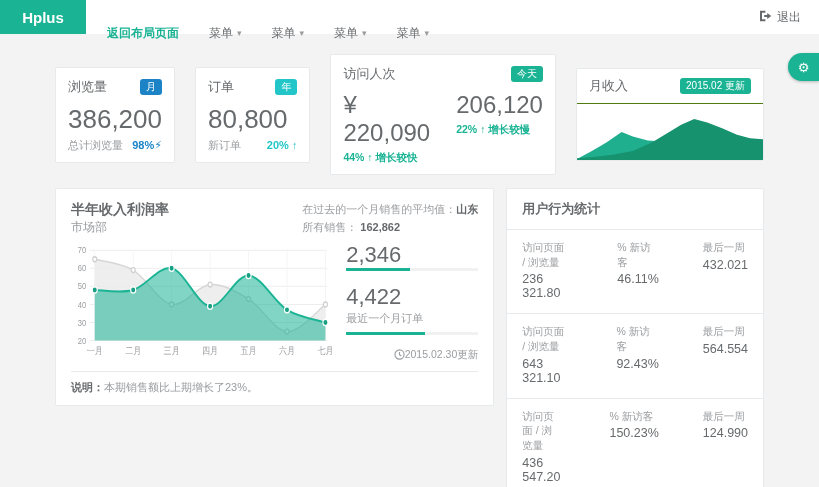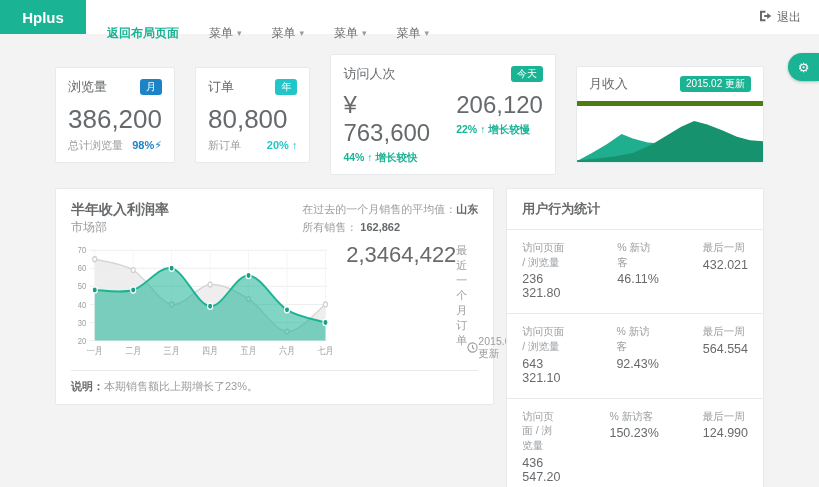--- a/index.html
+++ b/index.html
@@ -27,32 +27,32 @@
   .badge.blue{background:#1c84c6}.badge.cyan{background:#23c6c8}.badge.green{background:#1ab394}
   .stat-value{font-size:26px;font-weight:300;margin-top:8px;}
   .stat-sub{display:flex;justify-content:space-between;align-items:center;font-size:11px;margin-top:3px;}
   .stat-sub .l{color:#9a9da0;}
   .stat-sub .v{font-weight:bold;}
   .v.blue{color:#1c84c6}.v.cyan{color:#23c6c8}
   .visits-cols{display:flex;gap:26px;margin-top:8px;}
   .visit-val{font-size:24px;font-weight:300;}
   .visit-sub{font-size:10.5px;color:#1ab394;font-weight:bold;margin-top:4px;}
   .rev-card{padding:0;overflow:hidden;display:flex;flex-direction:column;}
-  .rev-head{padding:8px 12px;border-bottom:5px solid #4d7c0f;display:flex;justify-content:space-between;align-items:center;}
+  .rev-head{padding:8px 12px;border-bottom:1px solid #4d7c0f;display:flex;justify-content:space-between;align-items:center;}
   .rev-chart{display:block;width:100%;height:56px;margin-top:auto;}
   
   .sales-card{flex:2.06;padding:12px 15px 10px;}
   .sales-head{display:flex;justify-content:space-between;}
   .sales-title{font-size:14px;font-weight:bold;}
   .sales-sub{font-size:12px;color:#9a9da0;margin-top:0;}
   .sales-right{font-size:11px;color:#9a9da0;line-height:1.6;}
   .sales-right b{color:#676a6c;}
   .sales-body{display:flex;margin-top:6px;}
   .chart-wrap{flex:1;min-width:0;}
-  .sales-stats{width:132px;padding-left:14px;display:flex;}
+  .sales-stats{width:132px;padding-left:14px;display:flex;flex-direction:column;}
   .ss-value{font-size:22px;font-weight:300;}
   .ss-label{font-size:11px;color:#9a9da0;margin:1px 0 6px;}
   .bar{height:3px;background:#f1f1f1;margin-bottom:13px;}
   .bar i{display:block;height:3px;background:#1ab394;}
   .updated{margin-top:auto;font-size:10.5px;color:#9a9da0;display:flex;justify-content:flex-end;align-items:center;}
   .sales-note{border-top:1px solid #e7eaec;margin-top:9px;padding-top:8px;font-size:11px;color:#9a9da0;}
   .sales-note b{color:#676a6c;}
   
   .user-stats{flex:1;padding:0;}
   .us-head{padding:11px 15px;border-bottom:1px solid #e7eaec;font-size:13px;font-weight:bold;}
@@ -132,21 +132,21 @@
       </div>
     </div>
 
     <div class="card stat-card wide">
       <div class="stat-head">
         <span class="stat-title">访问人次</span>
         <span class="badge green">今天</span>
       </div>
       <div class="visits-cols">
         <div>
-          <div class="visit-val">¥ 763,600</div>
+          <div class="visit-val">¥ 220,090</div>
           <div class="visit-sub"><span>44%</span> <span>↑</span> <span>增长较快</span></div>
         </div>
         <div>
           <div class="visit-val">206,120</div>
           <div class="visit-sub"><span>22%</span> <span>↑</span> <span>增长较慢</span></div>
         </div>
       </div>
     </div>
 
     <div class="card stat-card wide rev-card">

